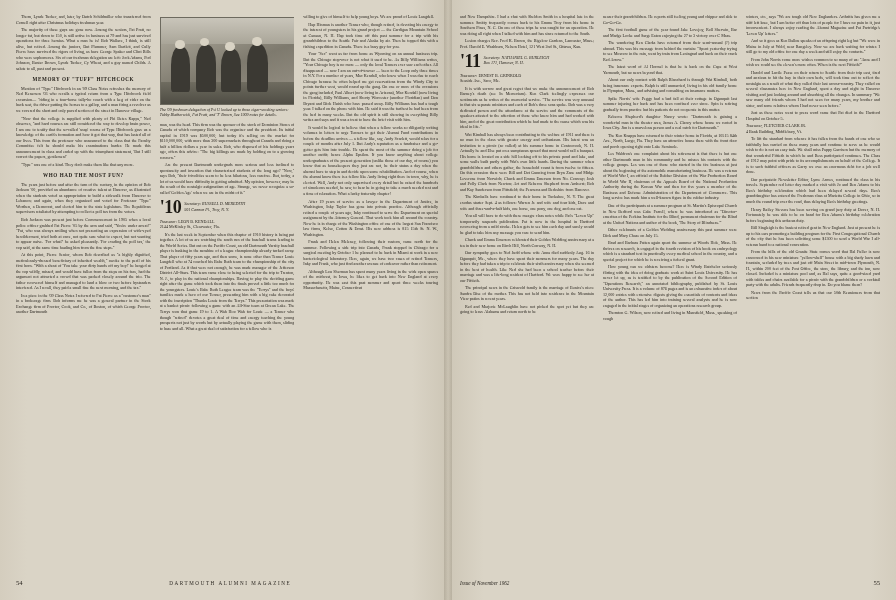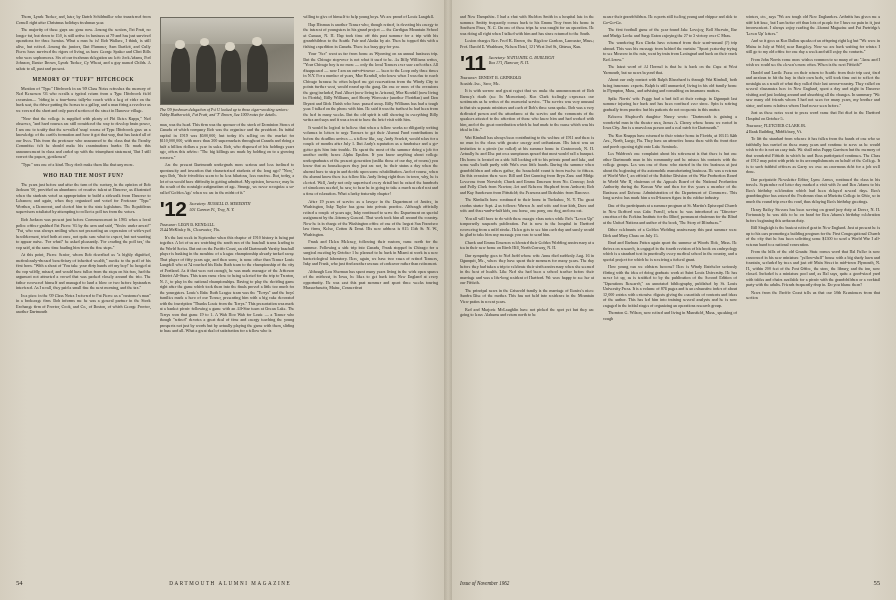--- a/index.html
+++ b/index.html
@@ -67,22 +67,22 @@
   p.noind { text-indent: 0; }
   i { font-style: italic; }
 
   .classhead {
     display: flex;
     align-items: flex-start;
     gap: 3px;
     margin: 4px 0 3px 0;
   }
   .classnum {
-    font-family: Liberation Sans, sans-serif;
-    font-size: 21px;
+    font-family: Liberation Serif, serif;
+    font-size: 18px;
     font-weight: bold;
     line-height: 0.92;
     color: #1d1a14;
     letter-spacing: -0.5px;
   }
   .classmeta {
     font-size: 4.1px;
     line-height: 1.3;
     padding-top: 2px;
     font-style: italic;
@@ -192,21 +192,21 @@
             <div class="head" style="left:48%;bottom:62%;width:7%;height:10%;"></div>
             <div class="fig" style="left:64%;width:16%;height:56%;"></div>
             <div class="head" style="left:68%;bottom:68%;width:7%;height:10%;"></div>
           </div>
           <div class="caption">The '09 freshman delegation of Psi U looked up to three cigar-smoking seniors: Tubby Blatherwick, Fat Pratt, and 'T' Brown, See 1909 notes for details.</div>
         </div>
         <p class="noind">man, was the head. This firm was the sponsor of the stock of Dominion Stores of Canada of which company Bob was the organizer and the president. Its initial capital in 1919 was $500,000, but today it's selling on the market for $110,000,000, with more than 300 supermarkets throughout Canada and doing a half a billion dollars a year in sales. Bob, who disposed of his holdings years ago, offers this advice: "The big killings are made by holding on to a growing concern."</p>
         <p>Are the present Dartmouth undergrads more serious and less inclined to spontaneity and invention that characterized students of the long ago? "Now," says Bob, "their frivolities seem to be less hilarious, less carefree. But, today, a lot of us would have difficulty in getting admitted. My opinion, however, may be the result of the nostalgic astigmatism of age. Strange, we never recognize a so-called 'Golden Age' when we are in the midst of it."</p>
 
         <div class="classhead">
-          <div class="classnum">'12</div>
+          <div class="classnum">'10</div>
           <div class="classmeta">
             <i>Secretary:</i> RUSSELL D. MEREDITH<br>501 Cannon Pl., Troy, N. Y.
           </div>
         </div>
         <p class="noind"><i>Treasurer:</i> LEON B. KENDALL<br>2144 McKinley St., Clearwater, Fla.</p>
         <p>It's the last week in September when this chapter of 1910 history is being put together. A lot of us are watching the south run of the baseball teams leading to the World Series. But out on the Pacific Coast, an old Dartmouth Varsity baseball player is basking in the sunshine of a league championship already tucked away. That player of fifty years ago, and then some, is none other than Tenner Louie Langdell who at 74 coached his Babe Ruth team to the championship of the city of Portland. As if that were not enough, he was made manager of the Jefferson District All-Stars. This team came close to being selected for the trip to Trenton, N. J., to play in the national championships. Having to play the deciding game right after the game which took them into the finals proved a little too much for the youngsters. Louie's Babe Ruth League team was the "Terrys" and the boys' families made a hero of our Tenner, presenting him with a big cake decorated with the inscription "Thanks Louie from the Terrys." This presentation was made at a banket picnic following a game with an All-Star team at Ocean Lake. The Terrys won that game 19 to 1. A Wah Hoo Wah for Louie — a Tenner who though "retired" devotes a great deal of time and energy teaching the young prospects not just by words but by actually playing the game with them, sliding to base and all. What a great deal of satisfaction for a fellow who is</p>
       </div>
 
       <div class="col">
         <p class="noind">willing to give of himself to help young boys. We are proud of Louie Langdell.</p>

